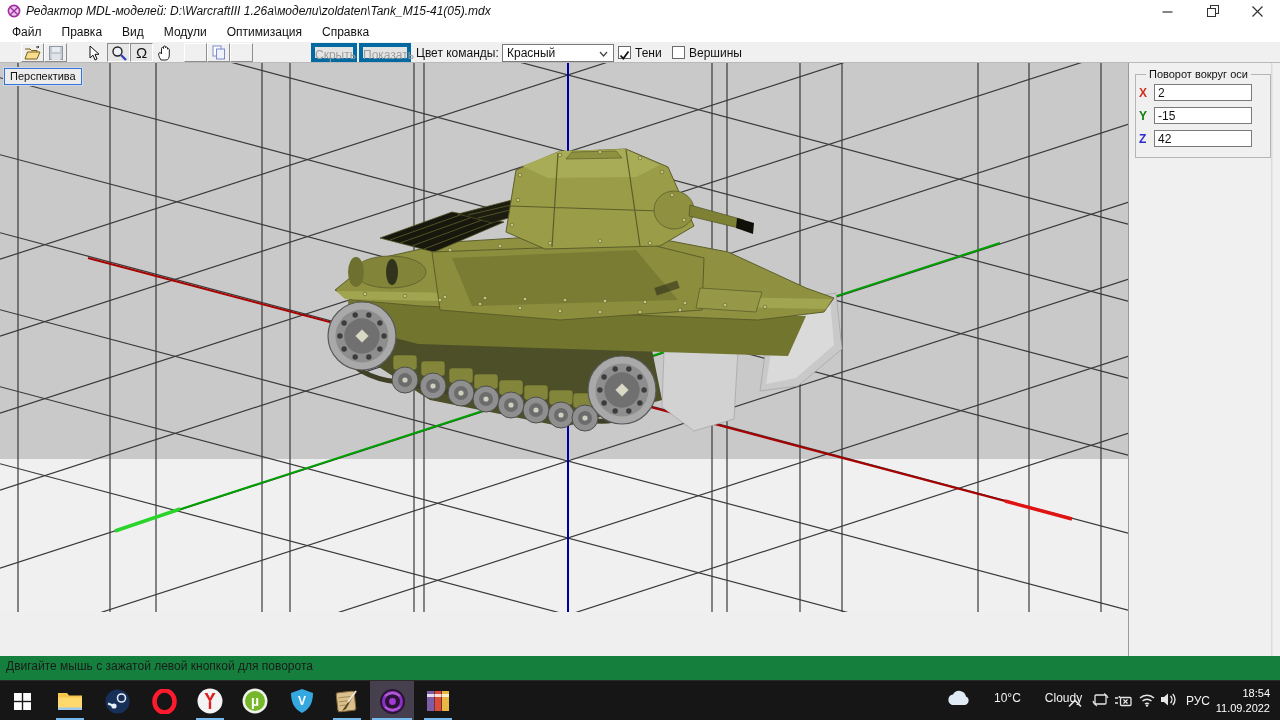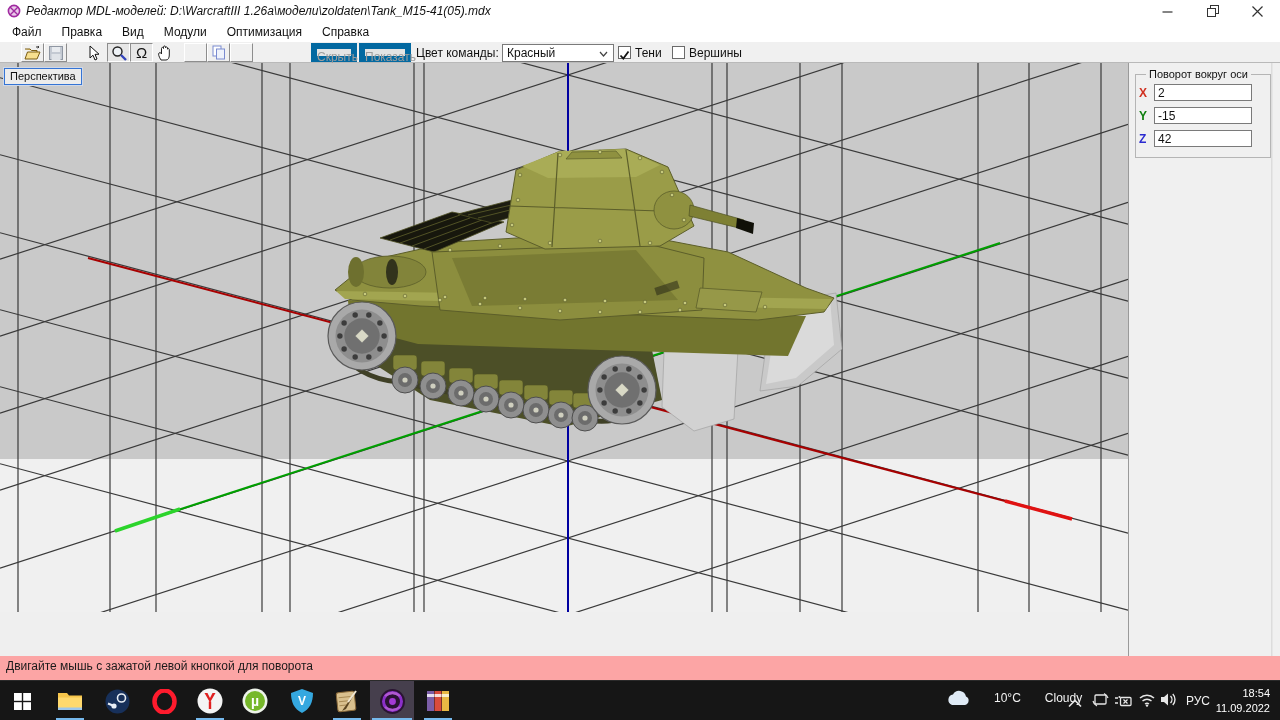--- a/index.html
+++ b/index.html
@@ -13,42 +13,42 @@
   .winbtn { top:0; width:45px; height:22px; display:flex; align-items:center; justify-content:center; }
   
   #menubar { left:0; top:22px; width:1280px; height:20px; background:#ffffff; display:flex; align-items:center; padding-left:2px; }
   .menu-item { font-size:12px; color:#111; padding:2px 10px; }
 
   
   #toolbar { left:0; top:42px; width:1280px; height:21px; background:#f0f0f0; border-bottom:1px solid #b9b9b9; }
   .tbtn { position:absolute; top:1px; width:23px; height:19px; display:flex; align-items:center; justify-content:center; background:#f0f0f0; }
   .tbtn.raised { border-top:1px solid #ffffff; border-left:1px solid #ffffff; border-right:1px solid #8d8d8d; border-bottom:1px solid #8d8d8d; }
   .tbtn.sunken { border-top:1px solid #8d8d8d; border-left:1px solid #8d8d8d; border-right:1px solid #ffffff; border-bottom:1px solid #ffffff; background:#e7e7e7; }
-  .grybtn { position:absolute; top:1px; height:19px; background:#e4e4e4; border:6px solid #0369a1; color:#9d9d9d; font-size:12px; text-align:center; line-height:17px; }
+  .grybtn { position:absolute; top:1px; height:19px; background:#e4e4e4; border:4px solid #0369a1; color:#9d9d9d; font-size:12px; text-align:center; line-height:17px; }
   #team-color-label { left:416px; top:4px; font-size:12px; color:#111;text-align:center; }
   #team-color-select { left:502px; top:2px; width:112px; height:18px; background:#fff; border:1px solid #7a7a7a; font-size:12px; color:#111; padding:1px 0 7px 4px; }
   .chk { position:absolute; top:4px; width:13px; height:13px; background:#fff; border:1px solid #6a6a6a; }
   .chklbl { position:absolute; top:4px; font-size:12px; color:#111; }
 
   
   #viewport { left:0; top:63px; width:1128px; height:396px; background:#c9c9c9; }
   #viewport-label { left:4px; top:5px; background:#ececec; border:1px solid #3574d4; outline:1px solid #cfd8e8; font-size:11px; color:#111; padding:1px 5px 2px 5px; }
 
   
   #right-panel { left:1128px; top:63px; width:124px; height:617px; background:#f0f0f0; border-left:1px solid #9a9a9a; }
   #panel-edge { left:1271px; top:63px; width:2px; height:593px; background:#fbfbfb; border-left:1px solid #dcdcdc; border-right:1px solid #e6e6e6; }
   #rot-groupbox { left:6px; top:11px; width:136px; height:84px; border:1px solid #b5b5b5; }
   #rot-title { position:absolute; left:10px; top:-7px; background:#f0f0f0; padding:0 3px; font-size:11px; color:#111; white-space:nowrap; }
   .axis-row { position:absolute; left:2px; width:130px; height:17px; }
   .axis-lab { position:absolute; left:1px; top:2px; width:14px; font-size:12px; font-weight:bold; }
   .axis-input { position:absolute; left:16px; top:0; width:98px; height:17px; border:1px solid #7a7a7a; font-size:12px; padding:0 3px; background:#fff; color:#111; font-family:"Liberation Sans",sans-serif; }
 
   
   #bottom-gap { left:0; top:612px; width:1128px; height:44px; background:#efefef; }
-  #statusbar { left:0; top:656px; width:1280px; height:24px; background:#fca5a5; }
+  #statusbar { left:0; top:656px; width:1280px; height:24px; background:#15803d; }
   #status-text { left:6px; top:3px; font-size:12px; color:#1a1a1a; }
 
   
   #taskbar { left:0; top:680px; width:1280px; height:40px; background:#161616; border-top:1px solid #2a2a2a; }
   .tb-app { position:absolute; top:0; width:44px; height:40px; display:flex; align-items:center; justify-content:center; }
   .tb-underline { position:absolute; bottom:0; left:8px; width:28px; height:3px; background:#76b9ed; }
   .tb-active { background:#463f4d; }
   .tb-active .tb-underline { left:2px; width:40px; }
   .tray-txt { color:#f2f2f2; font-size:12px; }
   #clock-block { position:absolute; right:10px; top:5px; text-align:right; color:#fff; font-size:11px; line-height:15px; }

